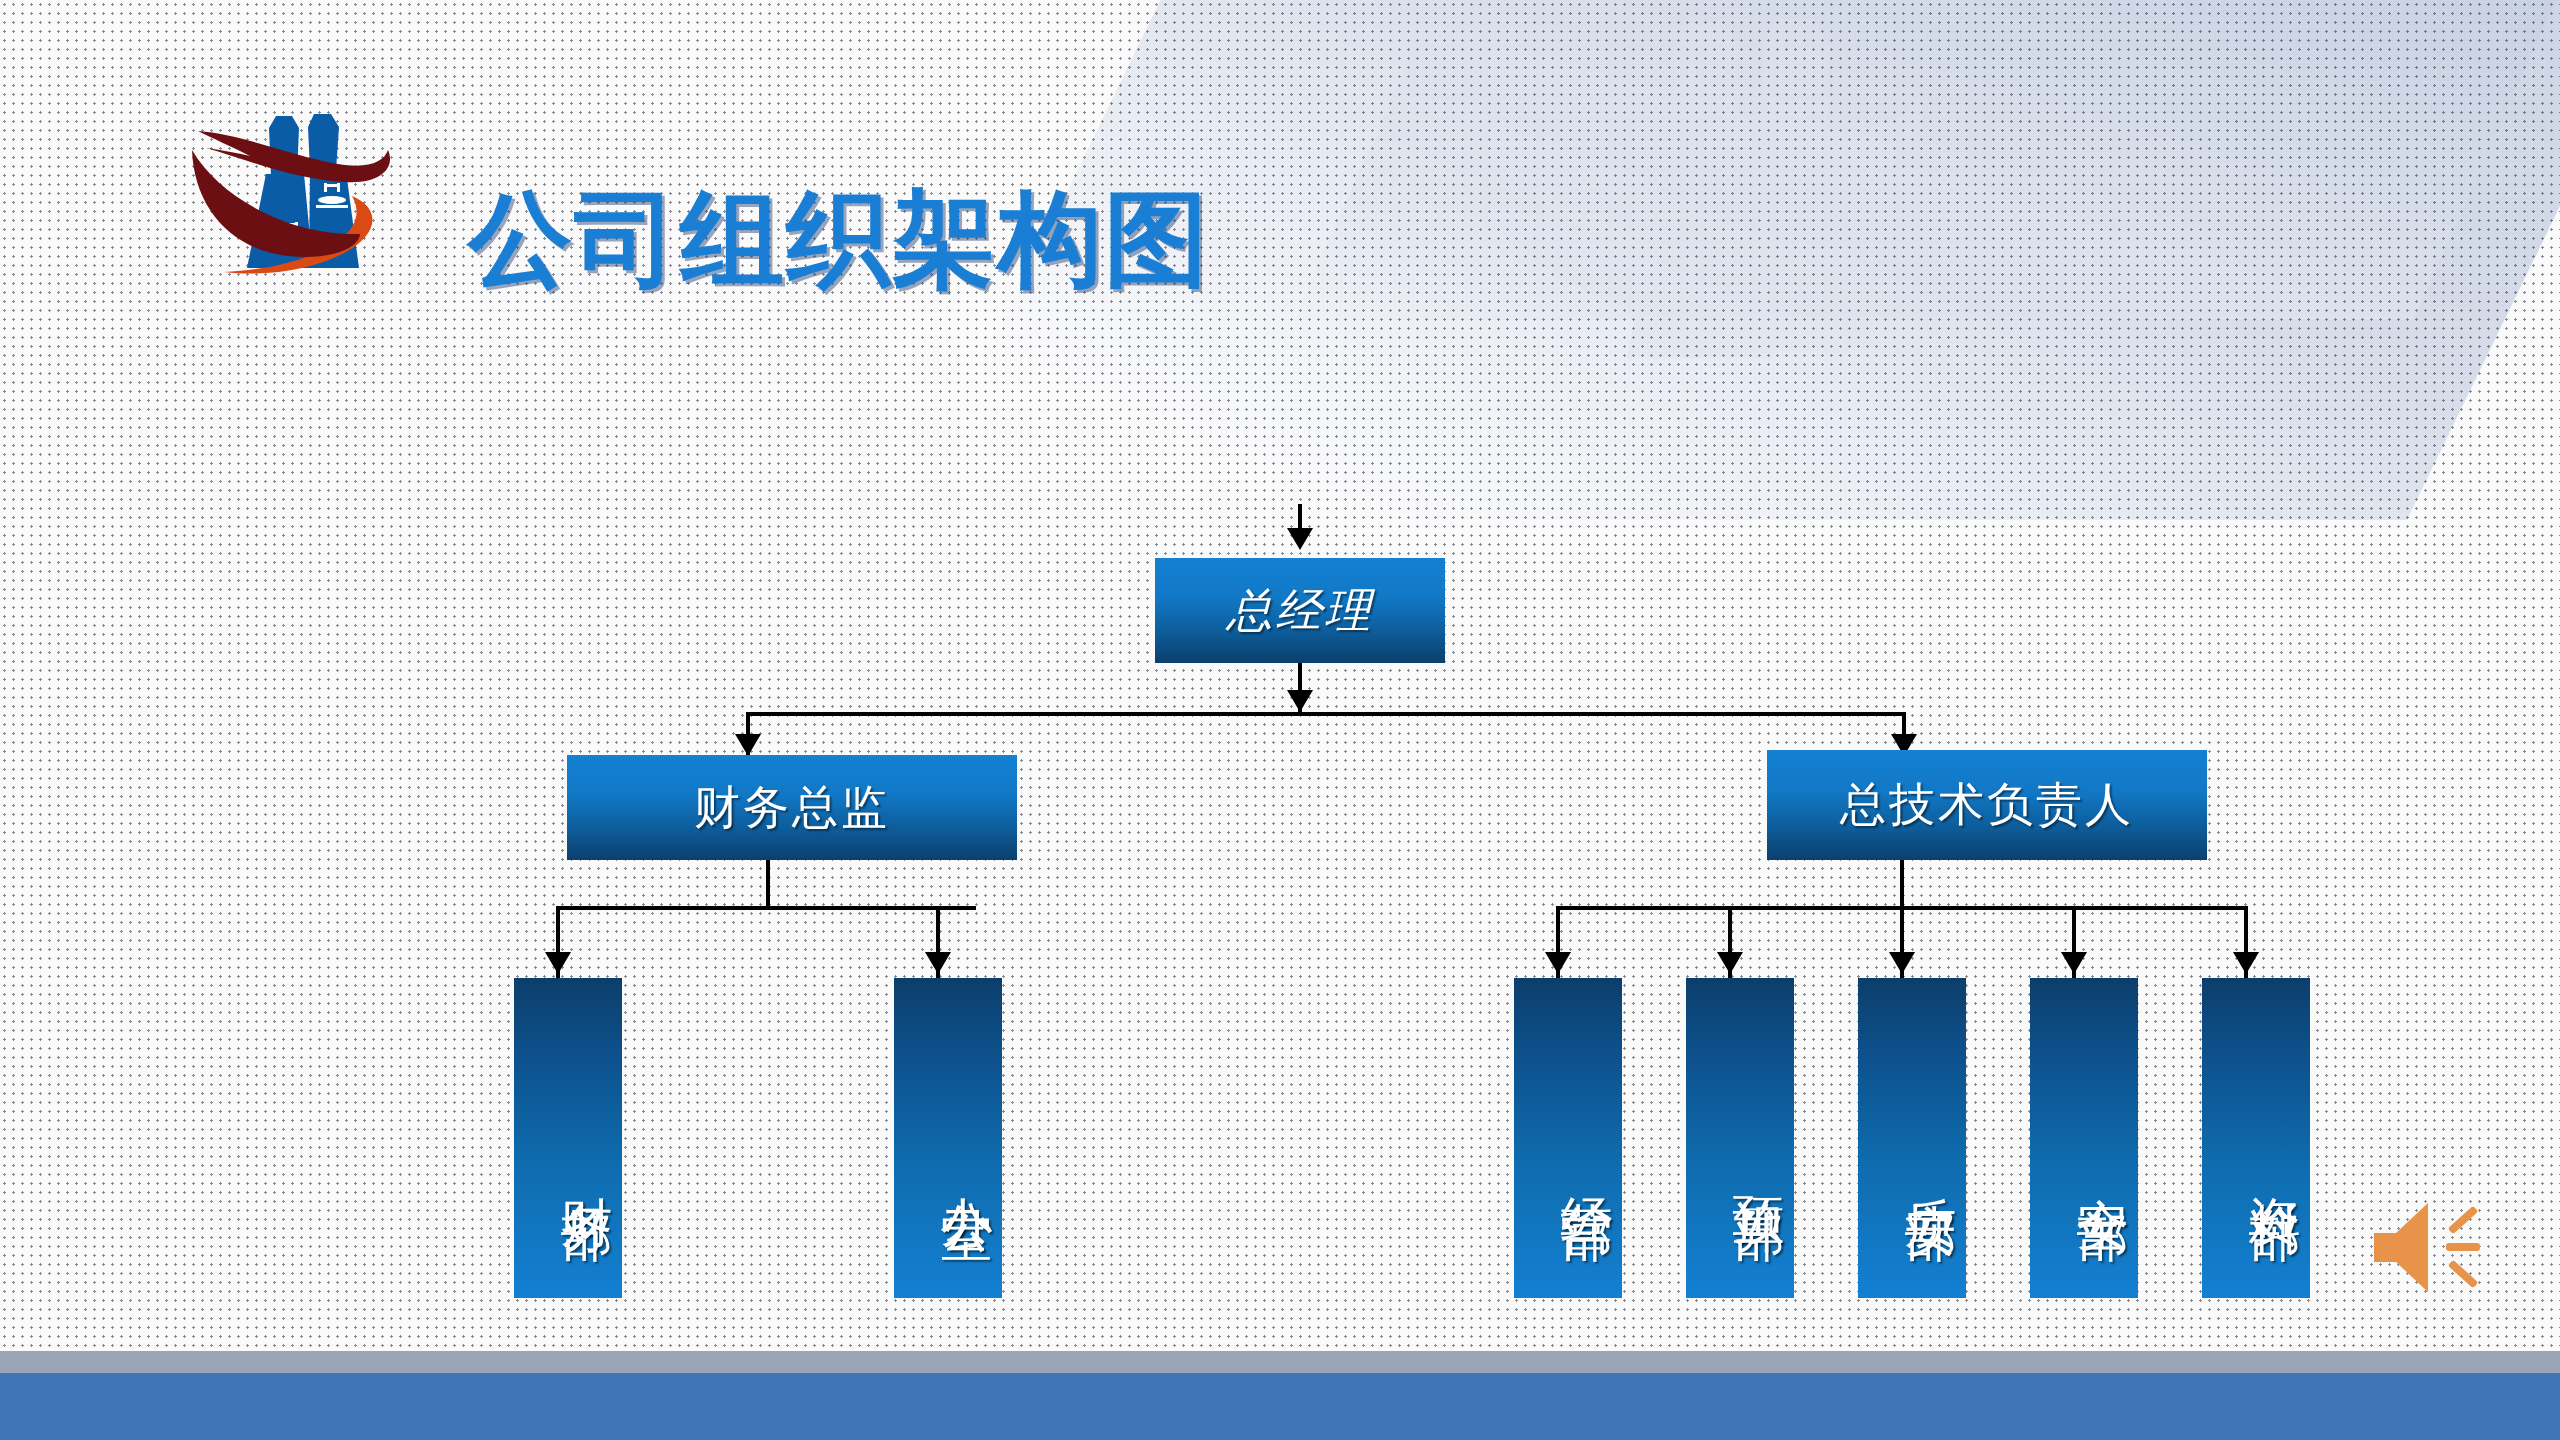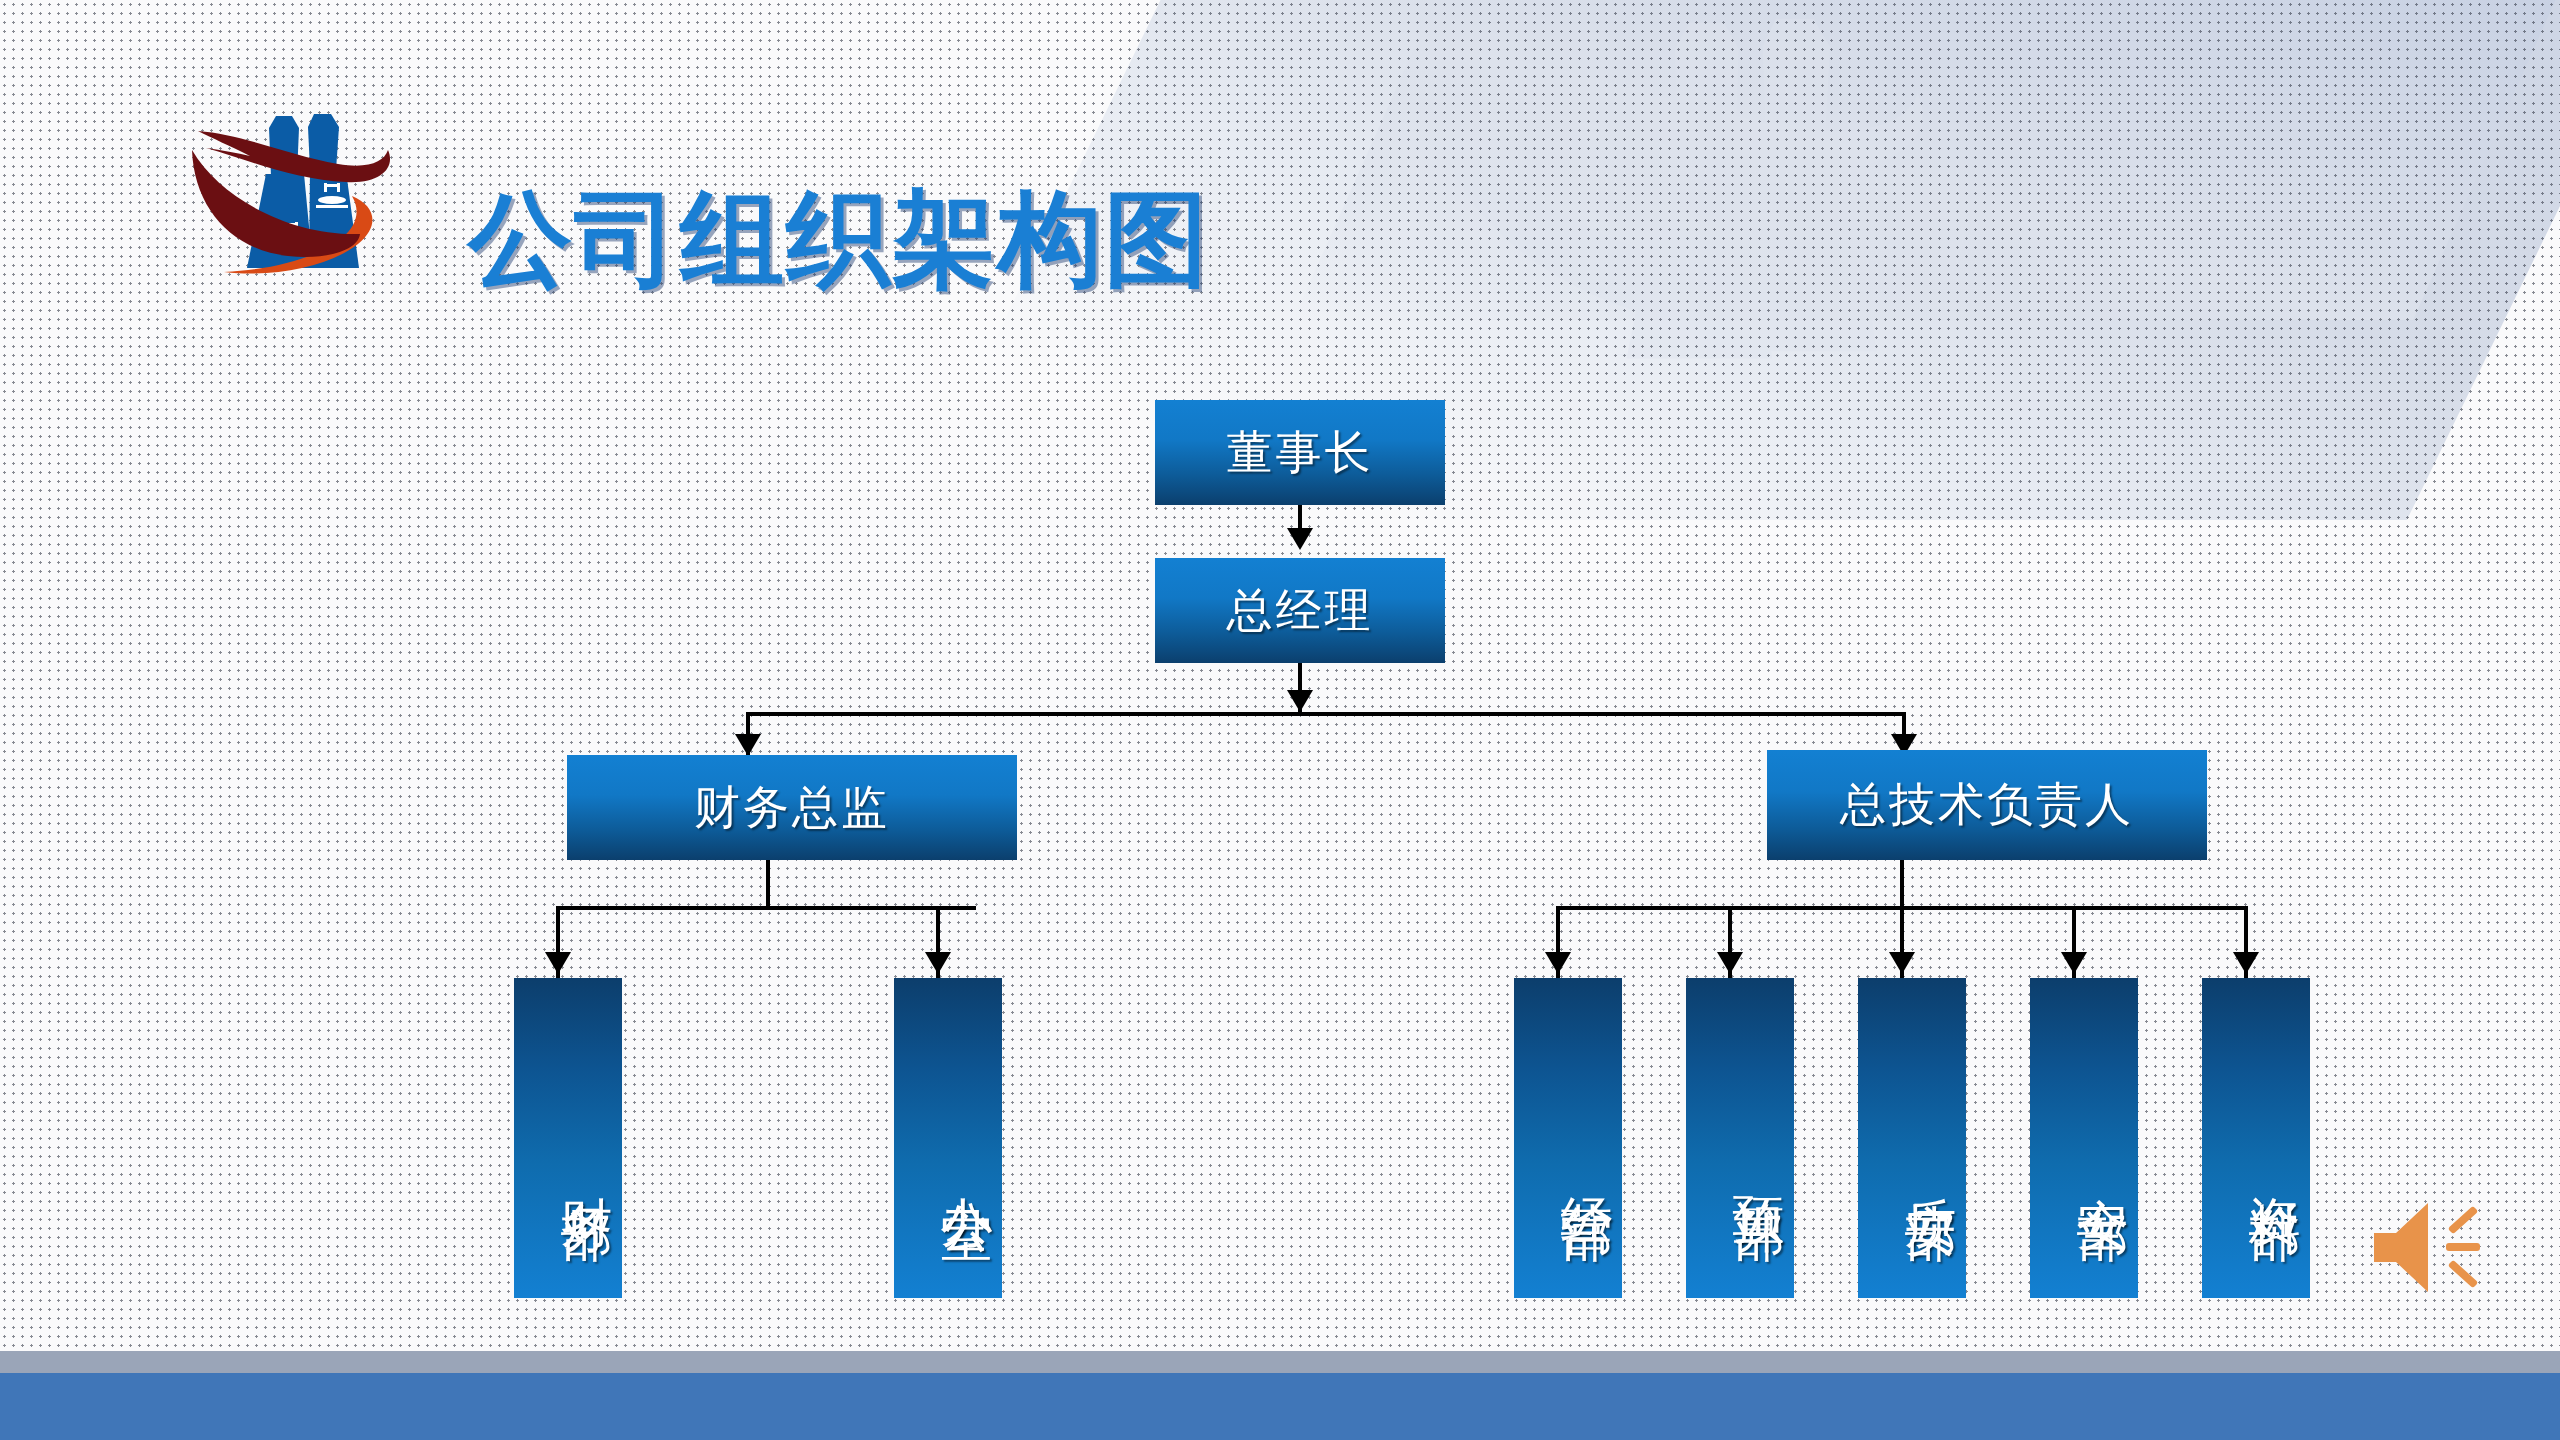--- a/index.html
+++ b/index.html
@@ -226,23 +226,22 @@
   <div class="arrow" style="left:1545px; top:952px;"></div>
   <div class="conn v" style="left:1728px; top:906px; height:72px;"></div>
   <div class="arrow" style="left:1717px; top:952px;"></div>
   <div class="conn v" style="left:1900px; top:906px; height:72px;"></div>
   <div class="arrow" style="left:1889px; top:952px;"></div>
   <div class="conn v" style="left:2072px; top:906px; height:72px;"></div>
   <div class="arrow" style="left:2061px; top:952px;"></div>
   <div class="conn v" style="left:2244px; top:906px; height:72px;"></div>
   <div class="arrow" style="left:2233px; top:952px;"></div>
 
-  <div class="node horiz" style="left:1155px; top:400px; width:290px; height:105px;">董事长</div>
-
-  <div class="node horiz" style="left:1155px; top:558px; width:290px; height:105px;">总经理</div>
+
+  <div class="node horiz" style="left:1155px; top:558px; width:290px; height:105px;font-style:italic;">总经理</div>
 
   <div class="node horiz big" style="left:540px; top:755px; width:450px; height:105px;">财务总监</div>
 
   <div class="node horiz big" style="left:1740px; top:750px; width:440px; height:110px;">总技术负责人</div>
 
   <div class="node vert" style="left:514px; top:978px; width:108px; height:320px;">财务部</div>
 
   <div class="node vert" style="left:894px; top:978px; width:108px; height:320px;">办公室</div>
 
   <div class="node vert" style="left:1514px; top:978px; width:108px; height:320px;">经营部</div>

